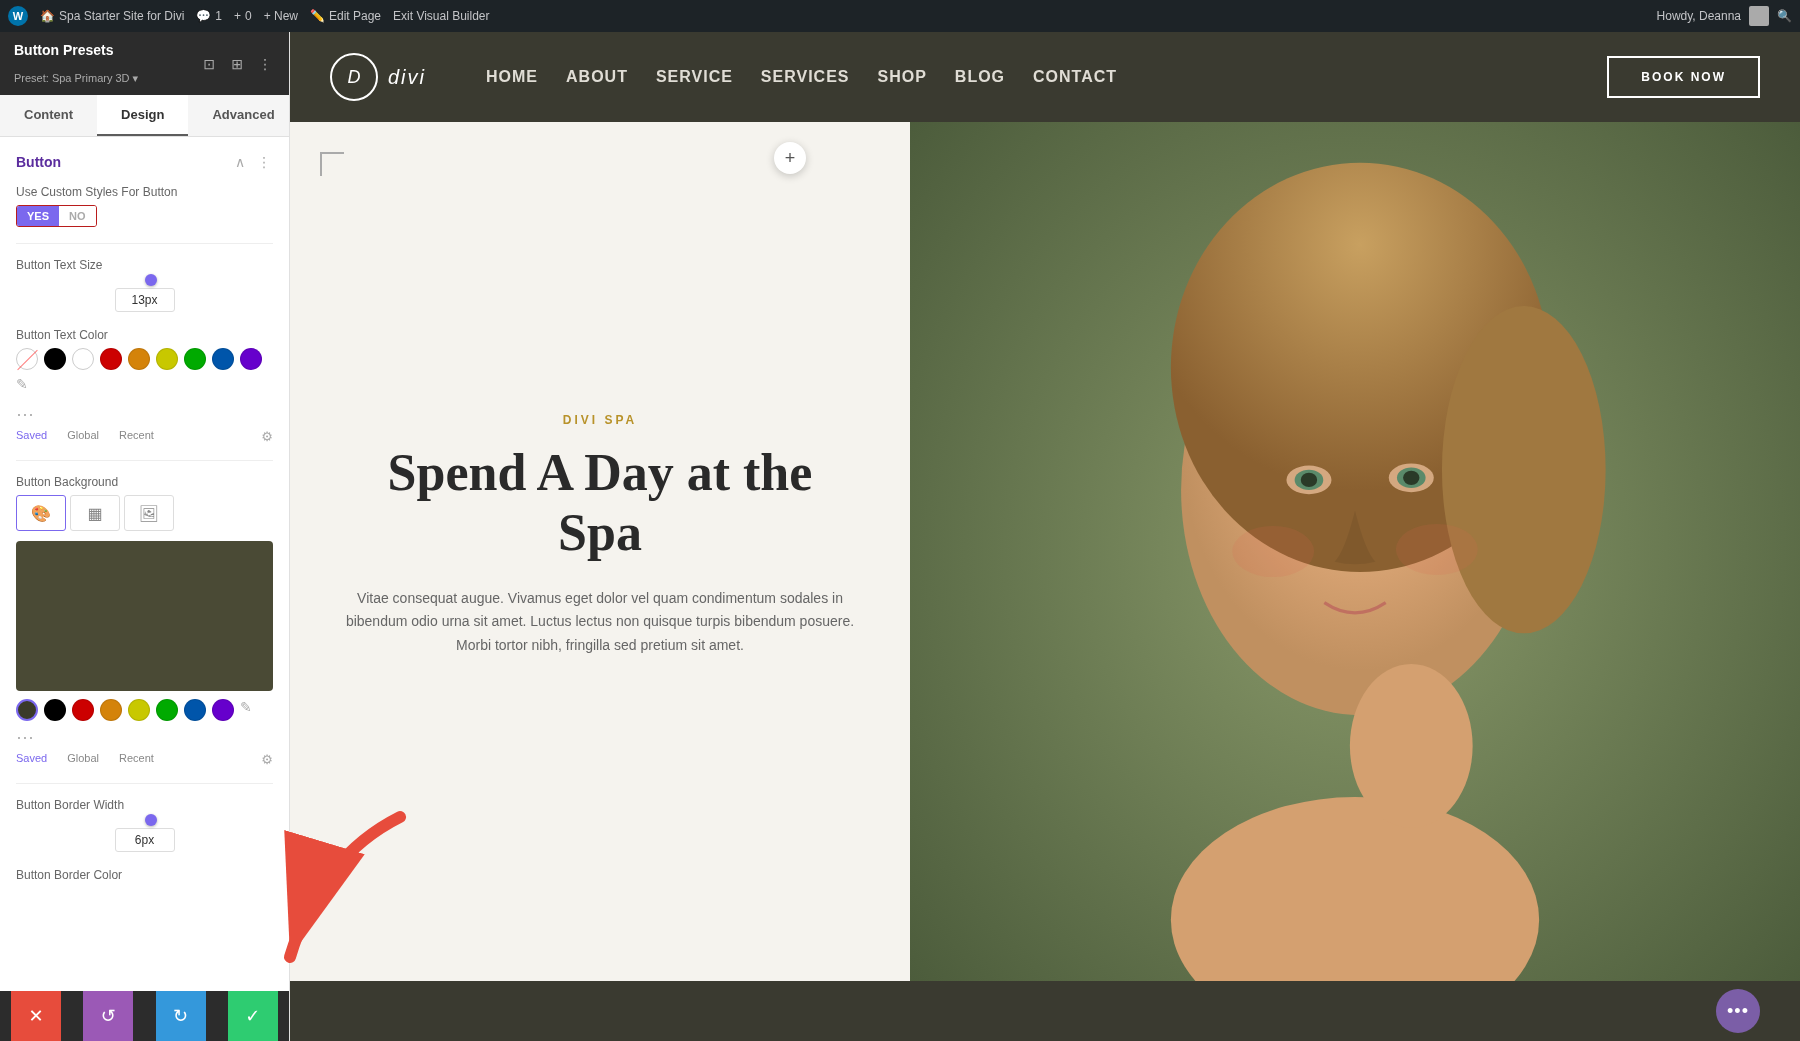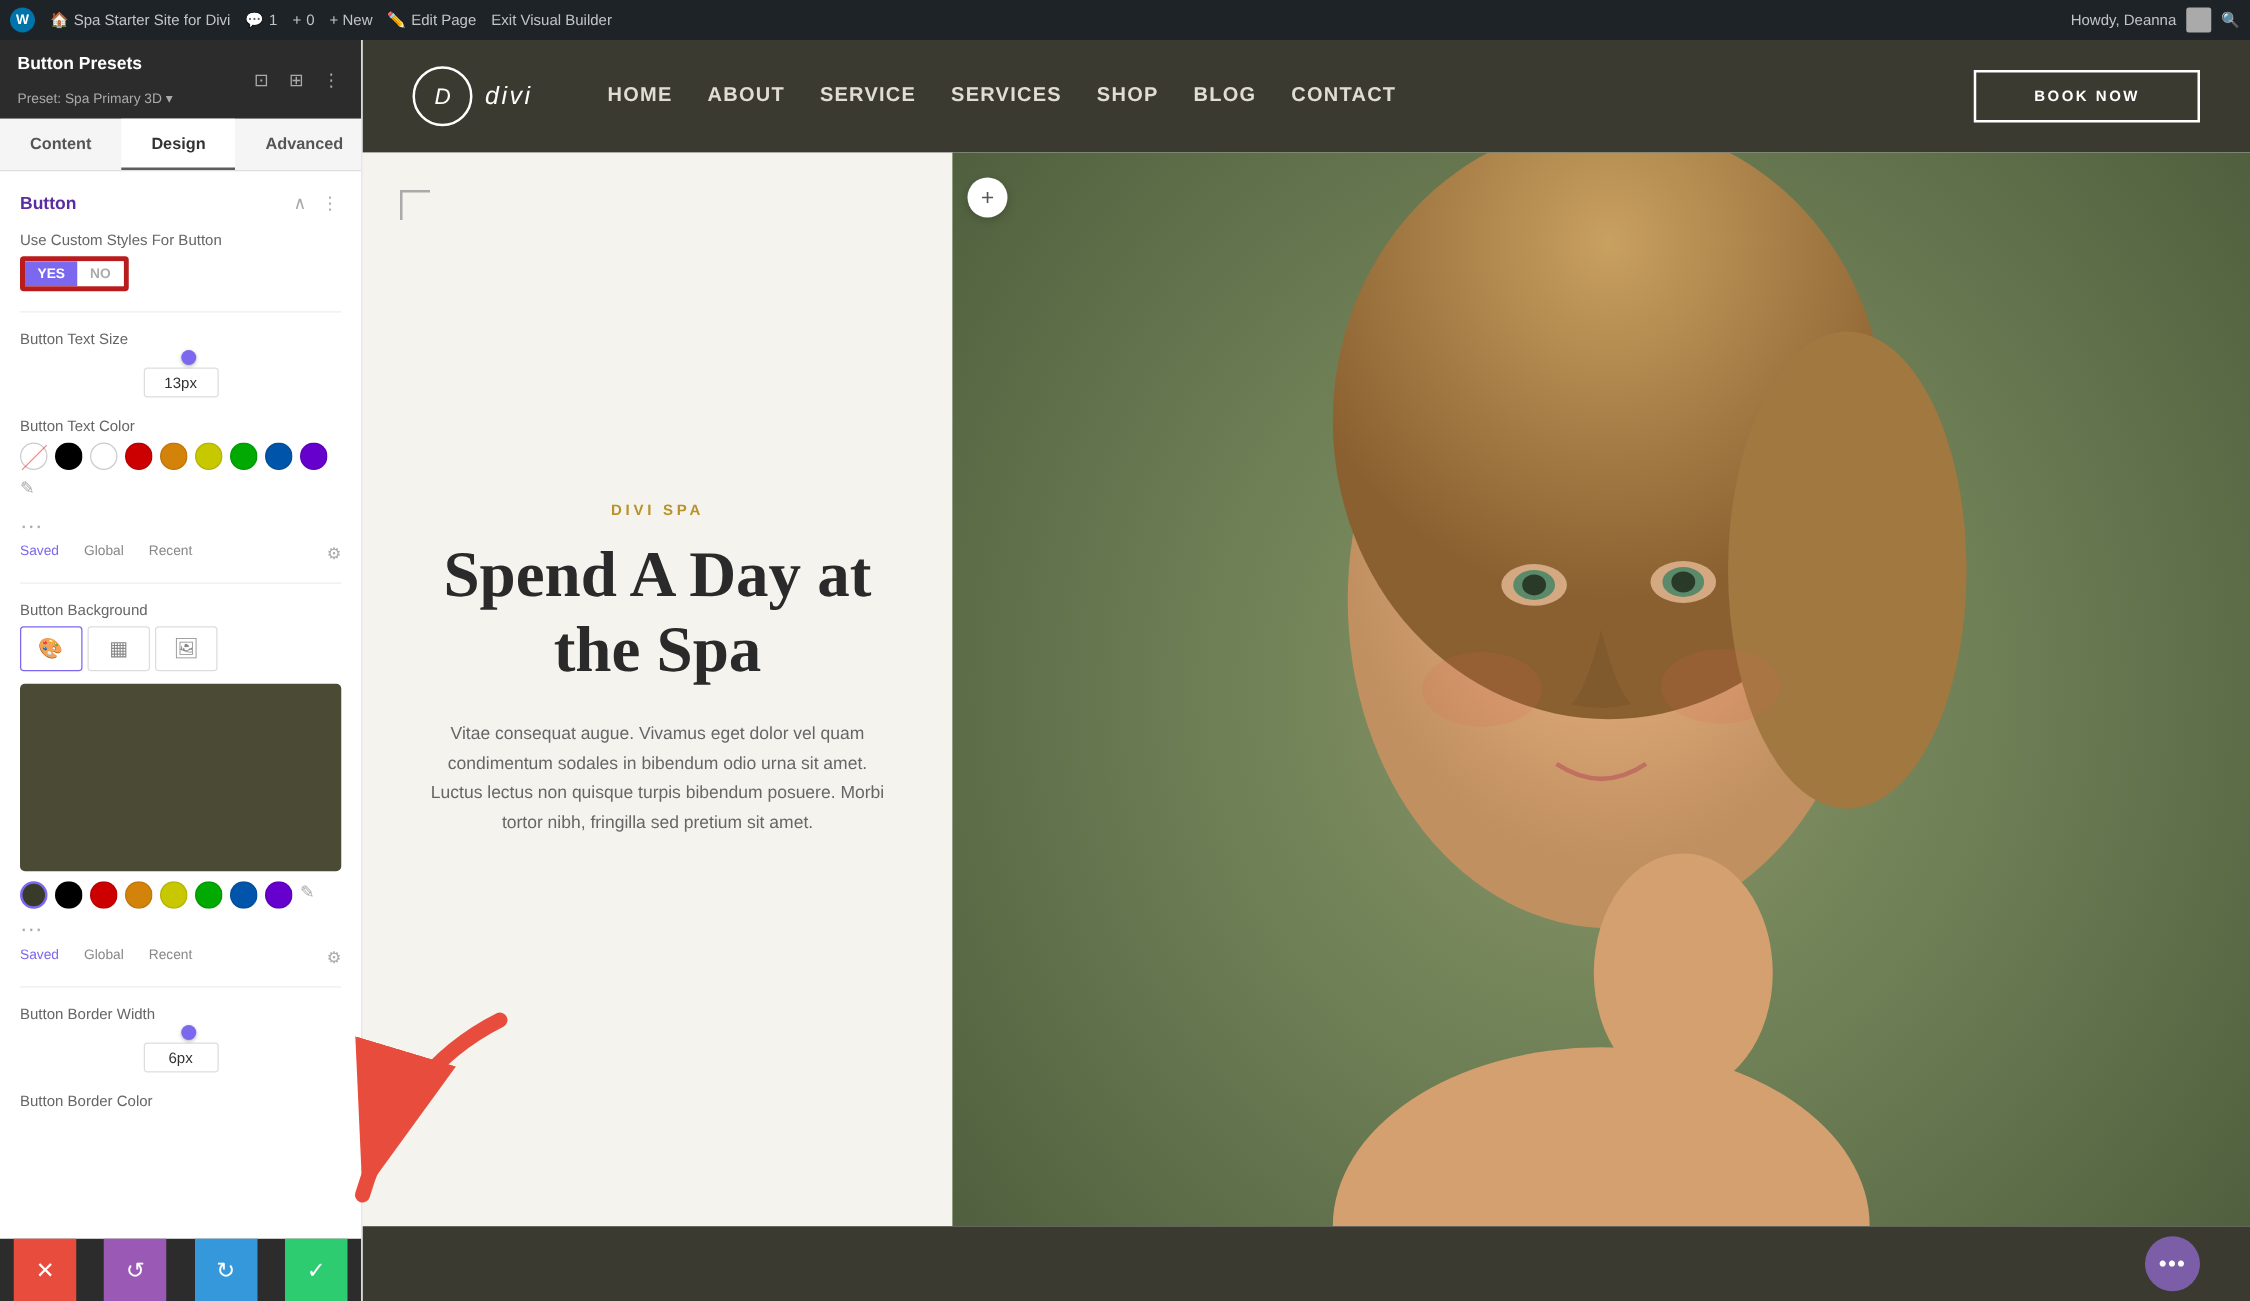--- a/index.html
+++ b/index.html
@@ -169,21 +169,21 @@
       font-weight: 500;
     }
     .toggle-container {
       display: flex;
       align-items: center;
     }
     .toggle-yes-no {
       display: flex;
       border-radius: 3px;
       overflow: hidden;
-      border: 4px solid #b91c1c;
+      border: 1px solid #b91c1c;
     }
     .toggle-yes {
       background: #7b68ee;
       color: #fff;
       padding: 4px 10px;
       font-size: 11px;
       font-weight: 700;
       cursor: pointer;
     }
     .toggle-no {
@@ -402,38 +402,38 @@
       font-size: 16px;
       font-weight: 600;
       letter-spacing: 1px;
       cursor: pointer;
       text-transform: uppercase;
     }
     .book-now-btn {
       margin-left: auto;
       border: 2px solid #fff;
       color: #fff;
-      padding: 12px 46px;
+      padding: 12px 32px;
       font-size: 12px;
       font-weight: 700;
       letter-spacing: 2px;
       cursor: pointer;
       background: transparent;
       text-transform: uppercase;
     }
 
     
     .hero-section {
       flex: 1;
       display: flex;
       overflow: hidden;
       position: relative;
     }
     .hero-left {
-      width: 472px;
+      width: 620px;
       background: #f5f3ee;
       display: flex;
       align-items: center;
       justify-content: center;
       flex-direction: column;
       padding: 60px 50px;
       position: relative;
       flex-shrink: 0;
     }
     .hero-corner-mark {

